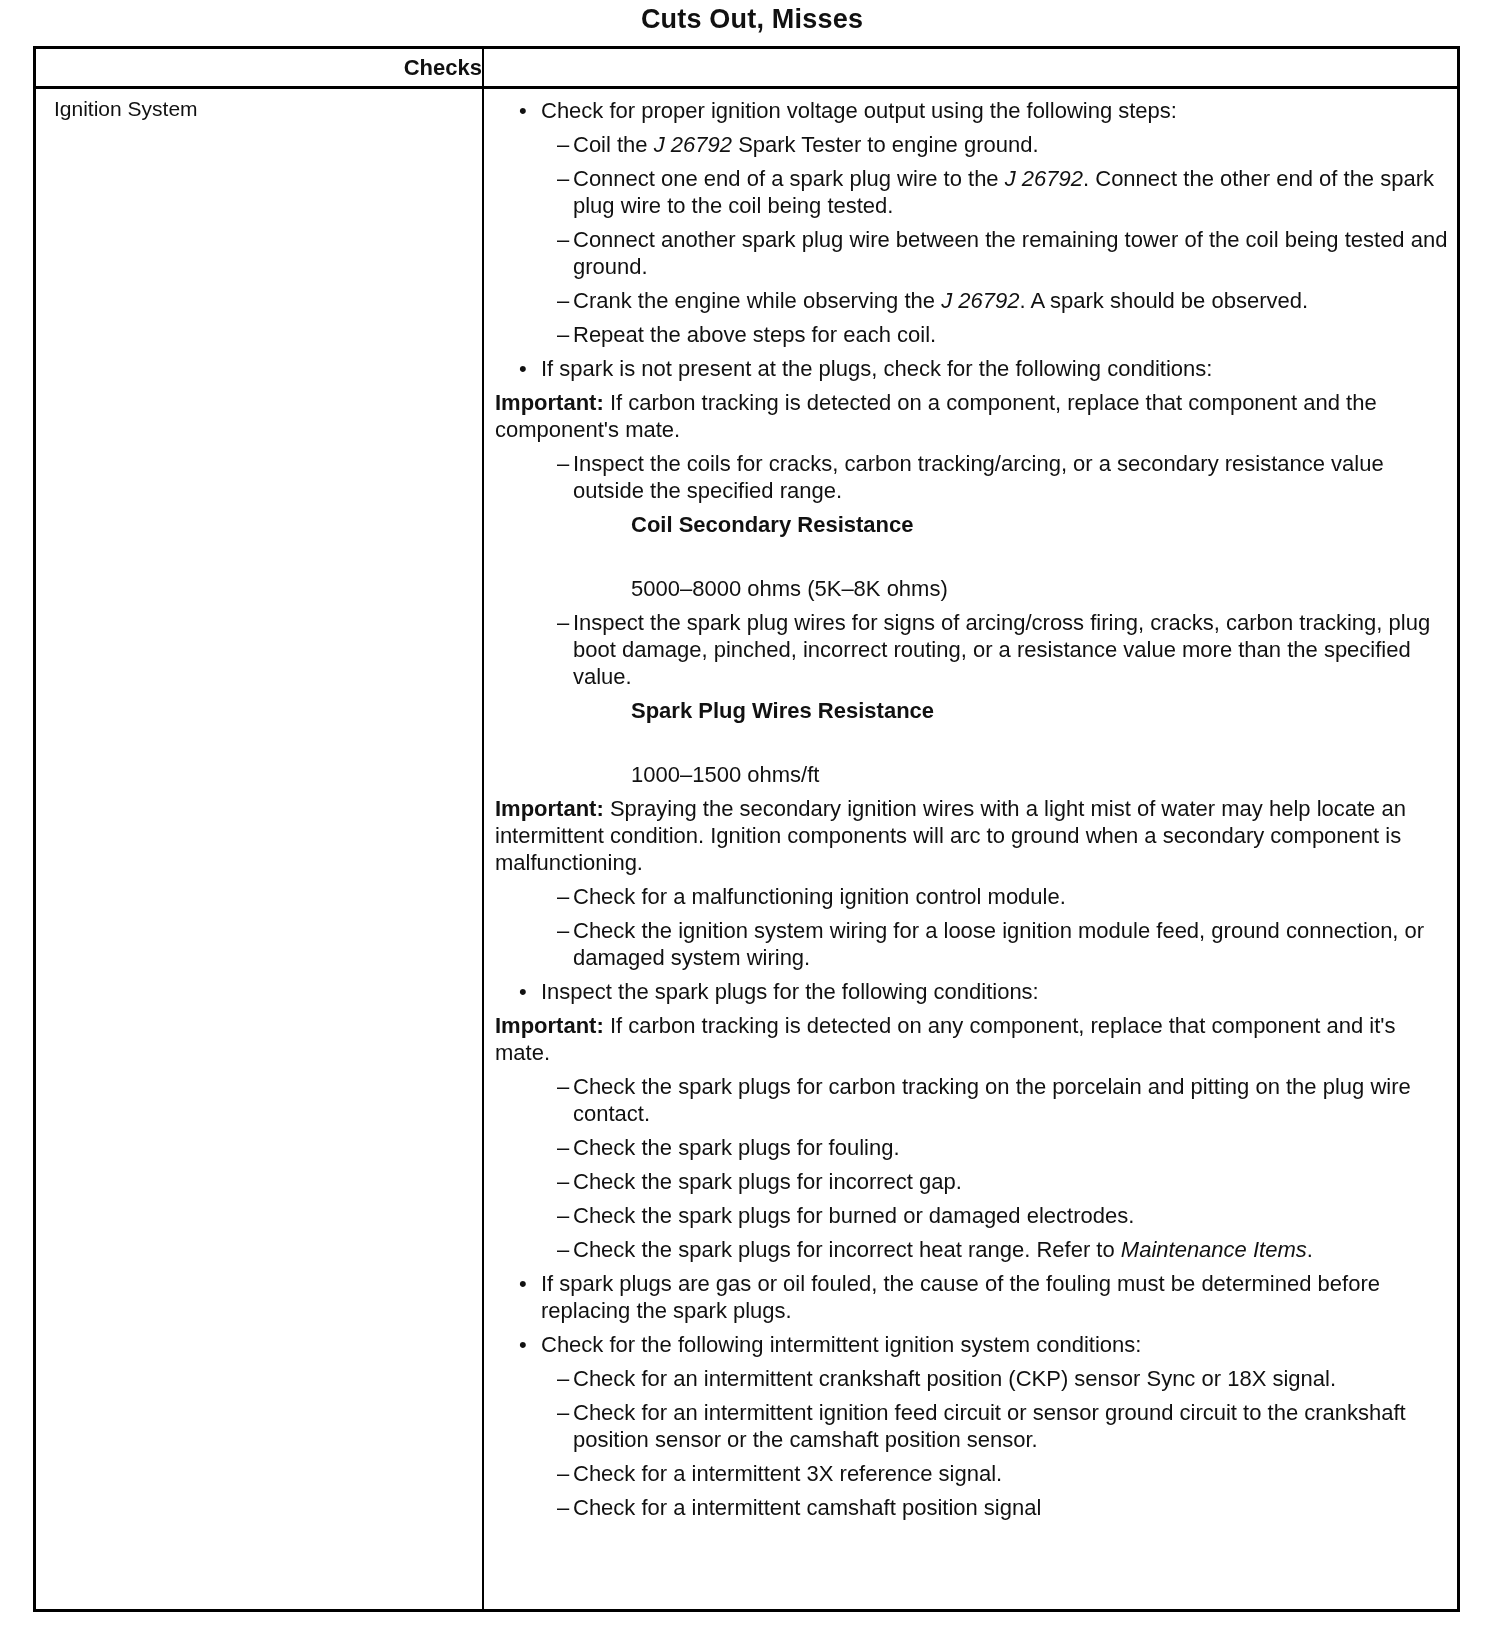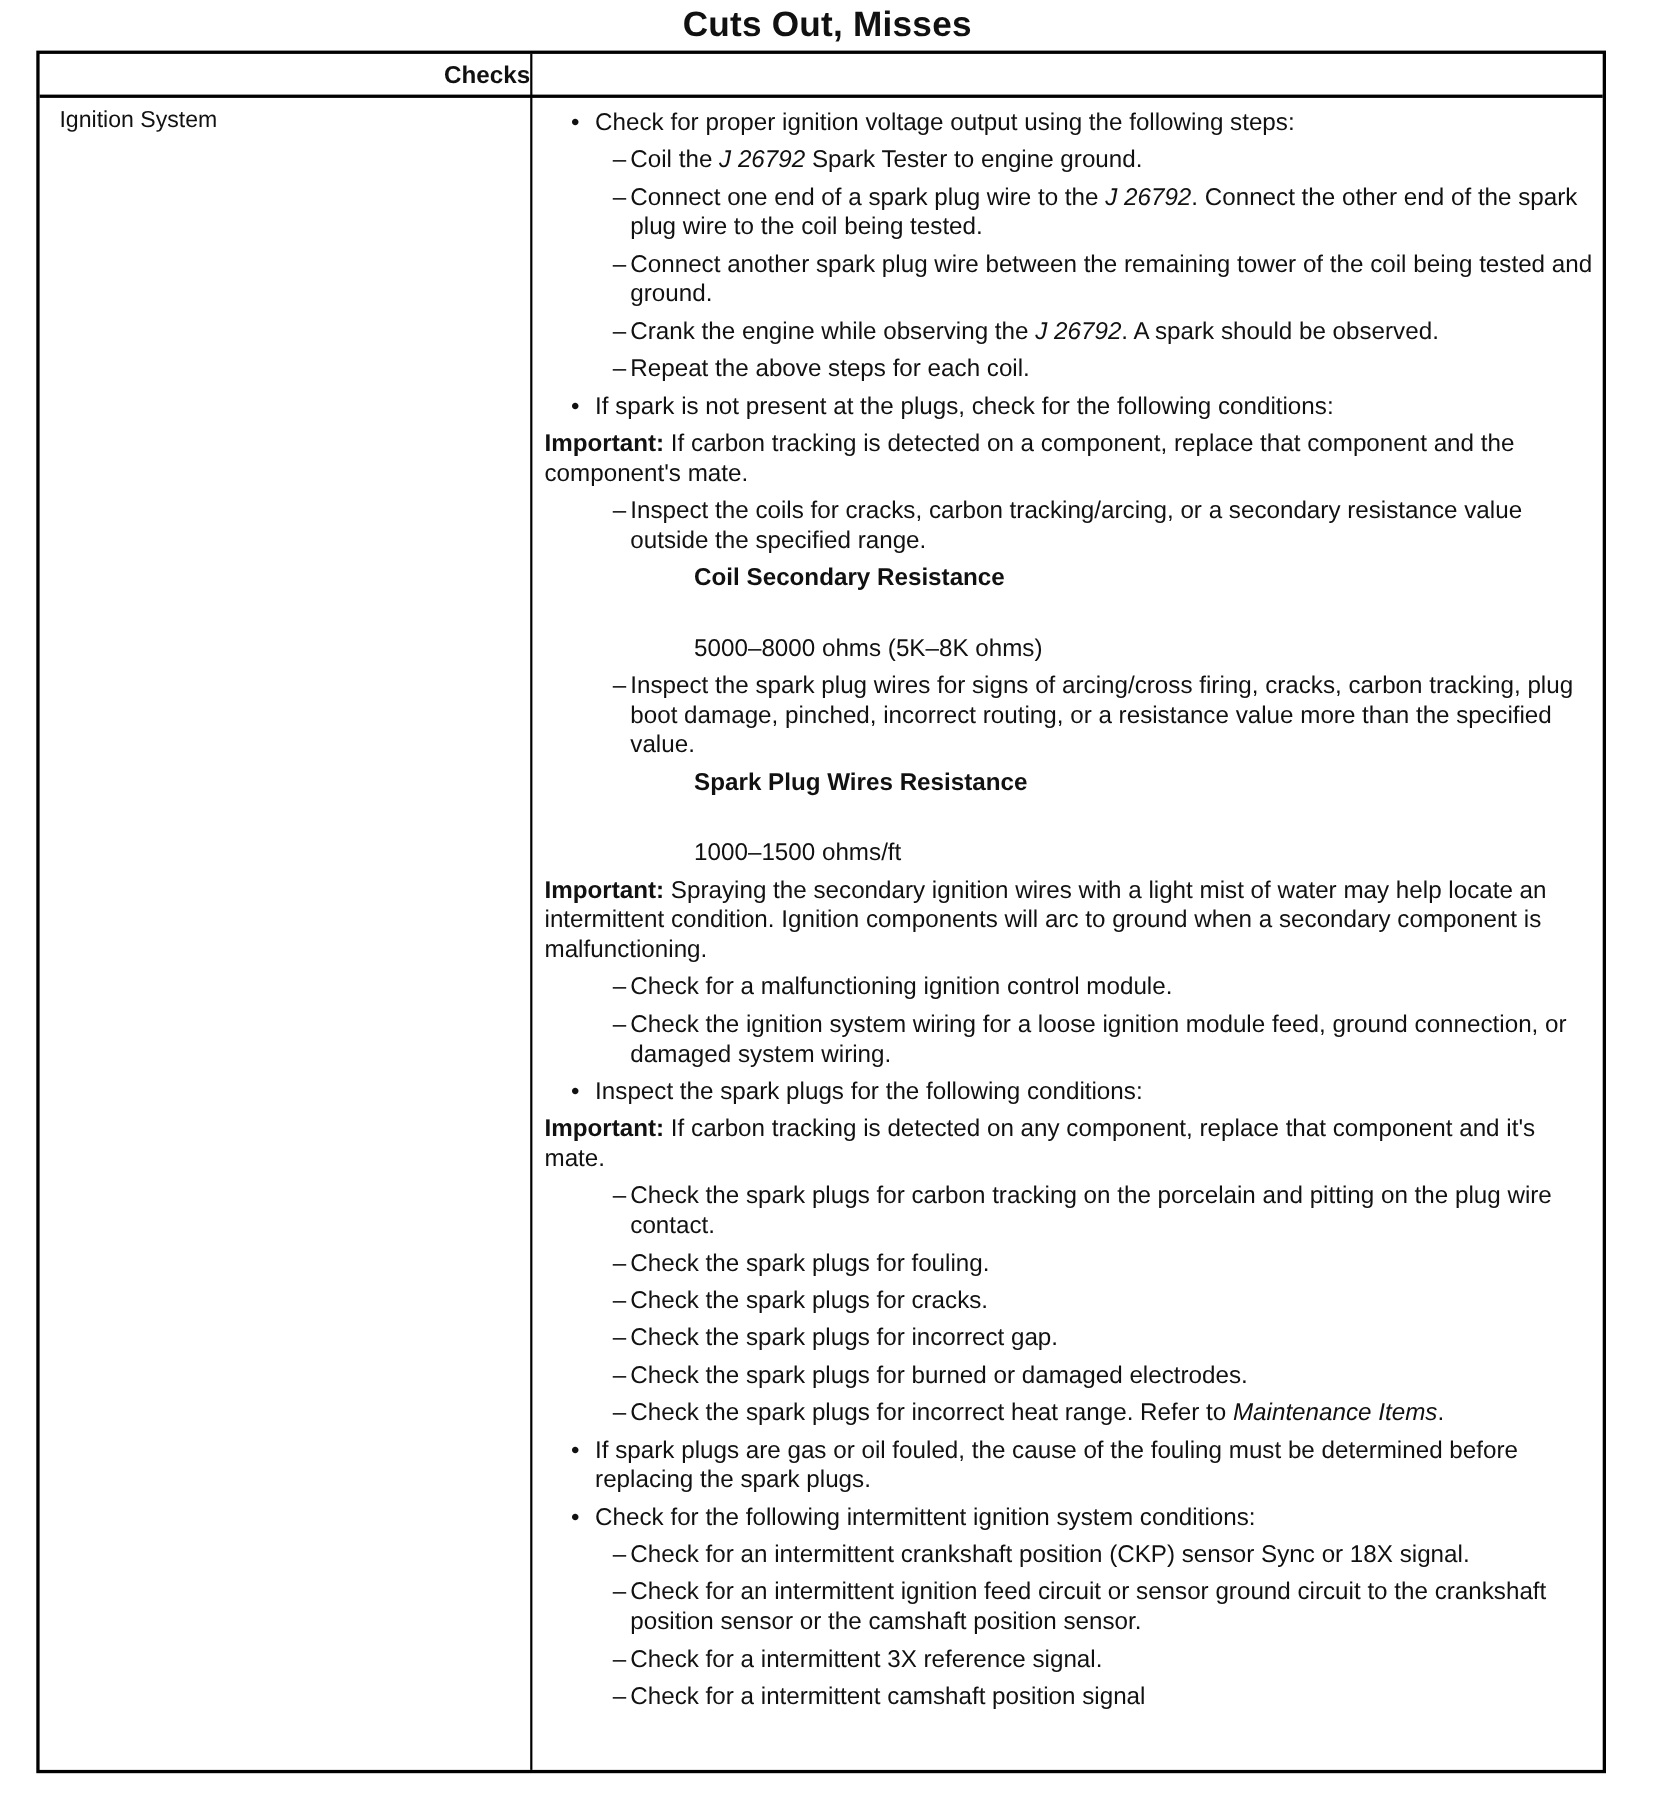--- a/index.html
+++ b/index.html
@@ -15,21 +15,21 @@
     color: #111111;
     overflow: hidden;
   }
   .doc-title {
     position: absolute;
     left: 0;
     width: 1504px;
     top: 4px;
     text-align: center;
     font-weight: bold;
-    font-size: 32px;
+    font-size: 27px;
     letter-spacing: 0.2px;
   }
   .table {
     position: absolute;
     left: 33px;
     top: 46px;
     width: 1427px;
     height: 1566px;
     border: 3px solid #000;
     box-sizing: border-box;
@@ -143,21 +143,20 @@
     <div class="dash">Inspect the spark plug wires for signs of arcing/cross firing, cracks, carbon tracking, plug boot damage, pinched, incorrect routing, or a resistance value more than the specified value.</div>
     <div class="spec-label">Spark Plug Wires Resistance</div>
     <div class="spec-value">1000–1500 ohms/ft</div>
     <div class="important"><b>Important:</b><span> Spraying the secondary ignition wires with a light mist of water may help locate an intermittent condition. Ignition components will arc to ground when a secondary component is malfunctioning.</span></div>
     <div class="dash">Check for a malfunctioning ignition control module.</div>
     <div class="dash">Check the ignition system wiring for a loose ignition module feed, ground connection, or damaged system wiring.</div>
     <div class="bullet">Inspect the spark plugs for the following conditions:</div>
     <div class="important"><b>Important:</b><span> If carbon tracking is detected on any component, replace that component and it's mate.</span></div>
     <div class="dash">Check the spark plugs for carbon tracking on the porcelain and pitting on the plug wire contact.</div>
     <div class="dash">Check the spark plugs for fouling.</div>
-    <div class="dash">Check the spark plugs for cracks.</div>
     <div class="dash">Check the spark plugs for incorrect gap.</div>
     <div class="dash">Check the spark plugs for burned or damaged electrodes.</div>
     <div class="dash"><span>Check the spark plugs for incorrect heat range. Refer to </span><i>Maintenance Items</i><span>.</span></div>
     <div class="bullet">If spark plugs are gas or oil fouled, the cause of the fouling must be determined before replacing the spark plugs.</div>
     <div class="bullet">Check for the following intermittent ignition system conditions:</div>
     <div class="dash">Check for an intermittent crankshaft position (CKP) sensor Sync or 18X signal.</div>
     <div class="dash">Check for an intermittent ignition feed circuit or sensor ground circuit to the crankshaft position sensor or the camshaft position sensor.</div>
     <div class="dash">Check for a intermittent 3X reference signal.</div>
     <div class="dash">Check for a intermittent camshaft position signal</div>
   </div>

